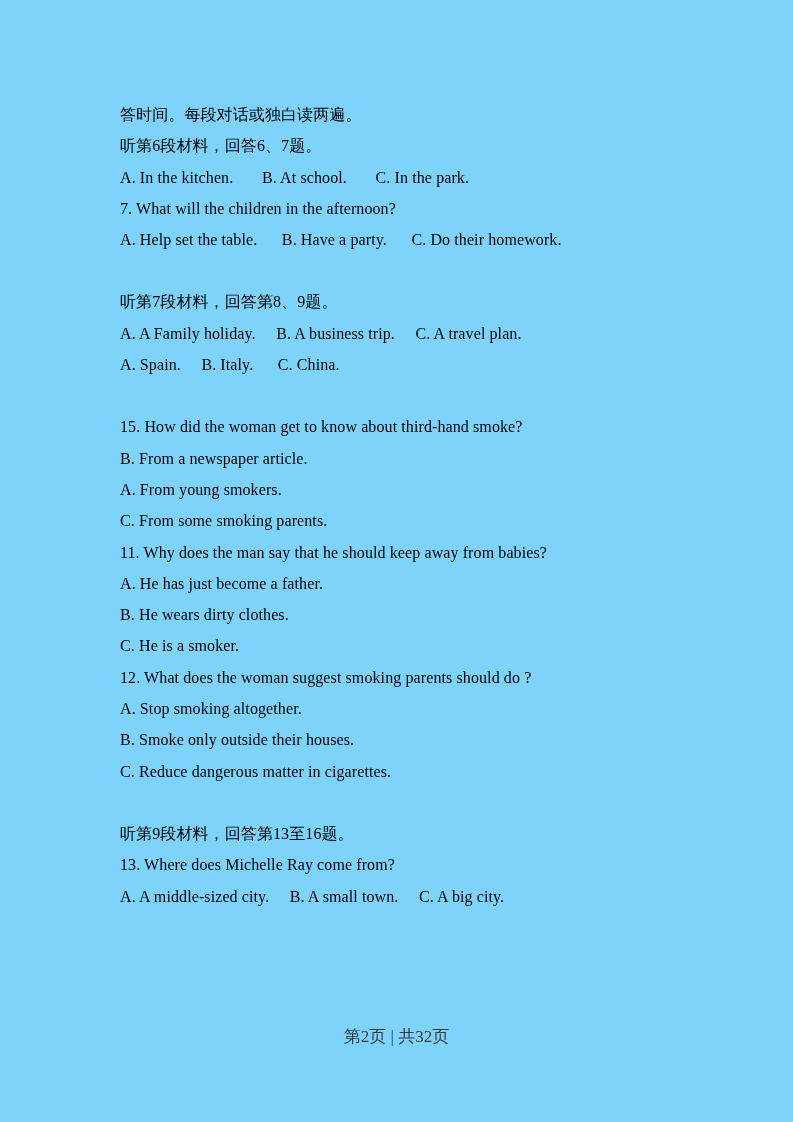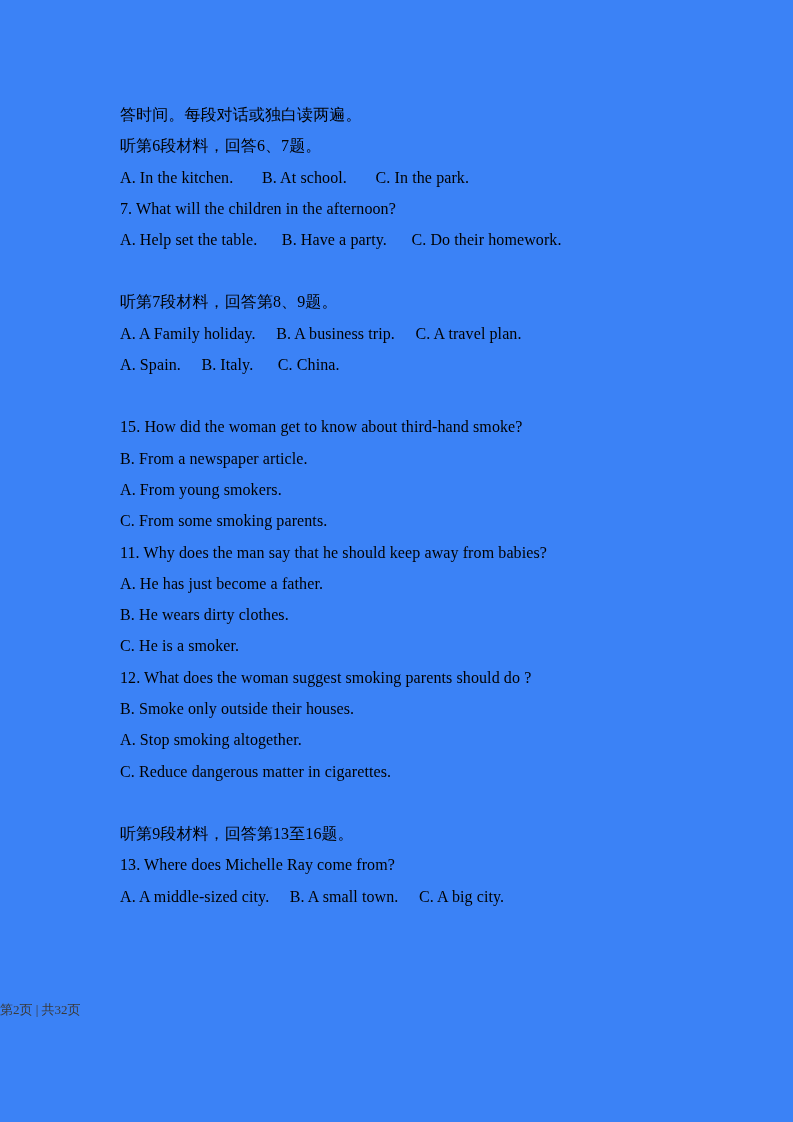--- a/index.html
+++ b/index.html
@@ -11,43 +11,44 @@
     width: 793px;
     height: 1122px;
     position: relative;
     overflow: hidden;
     font-family: "Liberation Serif", "DejaVu Serif", serif;
     color: #000000;
   }
   .page {
     position: absolute;
     inset: 0;
-    background: #3b82f6;
+    background: #7dd3fc;
   }
   .content {
     position: absolute;
     left: 120px;
     top: 99px;
     right: 55px;
   }
   .line {
     font-size: 16px;
     line-height: 31.3px;
     white-space: pre-wrap;
     letter-spacing: 0.1px;
   }
   .spacer {
     height: 31px;
   }
   .footer {
     position: absolute;
     left: 0;
     right: 0;
-    top: 1001px;
-    font-size: 13px;
+    top: 1025px;
+    text-align: center;
+    font-size: 17px;
     color: #3a3a3a;
     font-family: "Liberation Serif", "DejaVu Serif", serif;
   }
 </style>
 </head>
 <body>
 
 <div class="page">
   <div class="content" id="content">
       <div class="line">答时间。每段对话或独白读两遍。</div>
@@ -62,22 +63,22 @@
       <div class="spacer"></div>
       <div class="line">15. How did the woman get to know about third-hand smoke?</div>
       <div class="line">B. From a newspaper article.</div>
       <div class="line">A. From young smokers.</div>
       <div class="line">C. From some smoking parents.</div>
       <div class="line">11. Why does the man say that he should keep away from babies?</div>
       <div class="line">A. He has just become a father.</div>
       <div class="line">B. He wears dirty clothes.</div>
       <div class="line">C. He is a smoker.</div>
       <div class="line">12. What does the woman suggest smoking parents should do ?</div>
+      <div class="line">A. Stop smoking altogether.</div>
       <div class="line">B. Smoke only outside their houses.</div>
-      <div class="line">A. Stop smoking altogether.</div>
       <div class="line">C. Reduce dangerous matter in cigarettes.</div>
       <div class="spacer"></div>
       <div class="line">听第9段材料，回答第13至16题。</div>
       <div class="line">13. Where does Michelle Ray come from?</div>
       <div class="line">A. A middle-sized city.     B. A small town.     C. A big city.</div>
     </div>
   <div class="footer">
     <span>第2页 | 共32页</span>
   </div>
 </div>

